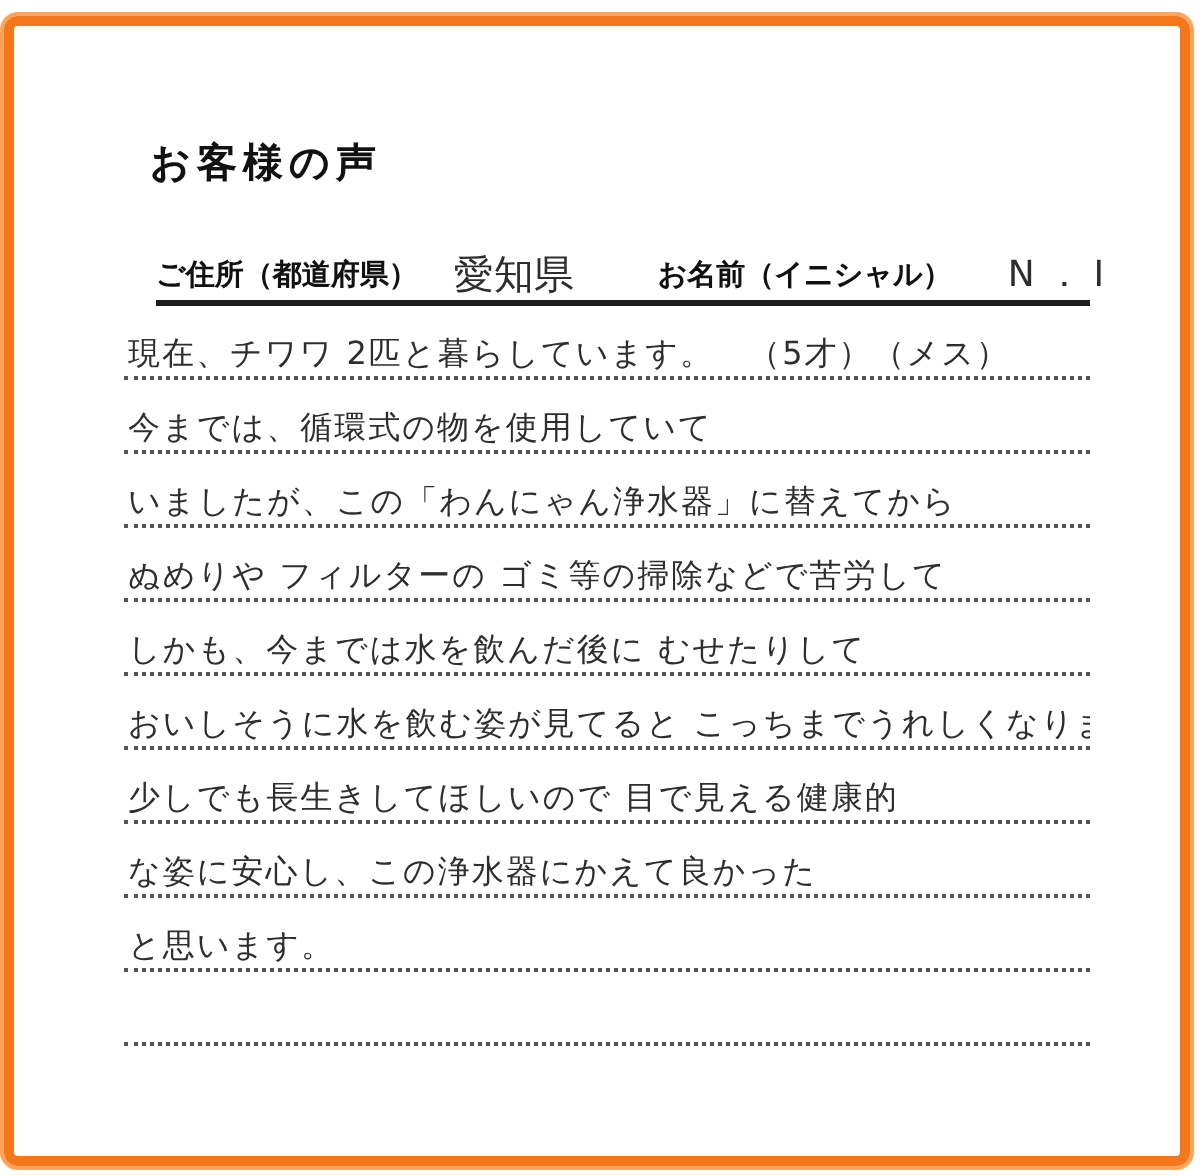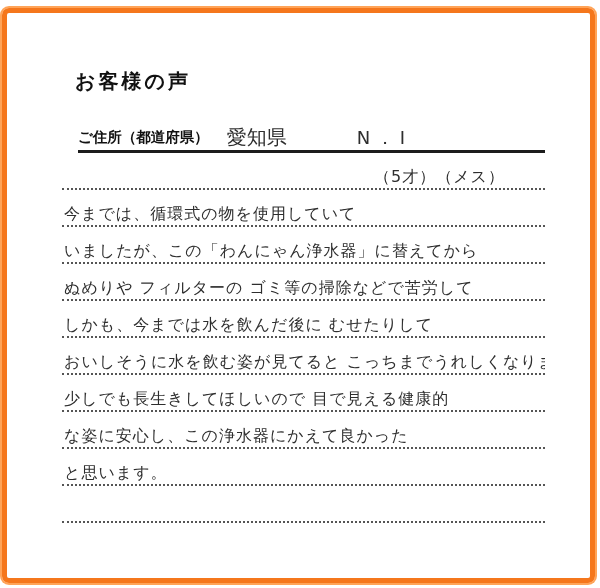--- a/index.html
+++ b/index.html
@@ -89,25 +89,27 @@
 
 <div class="frame"></div>
 
 <div class="content">
 
   <h1 class="page-title">お客様の声</h1>
 
   <div class="field-row">
     <span class="label">ご住所（都道府県）</span>
     <span class="hand value address-value">愛知県</span>
+    <span class="label">お名前（イニシャル）</span>
     <span class="hand value name-value">N ． I</span>
   </div>
 
   <div class="lines">
     <div class="line">
+      <span class="hand">現在、チワワ 2匹と暮らしています。</span>
       <span class="hand note">（5才）（メス）</span>
     </div>
     <div class="line">
       <span class="hand">今までは、循環式の物を使用していて</span>
     </div>
     <div class="line">
       <span class="hand">いましたが、この「わんにゃん浄水器」に替えてから</span>
     </div>
     <div class="line">
       <span class="hand">ぬめりや フィルターの ゴミ等の掃除などで苦労して</span>

